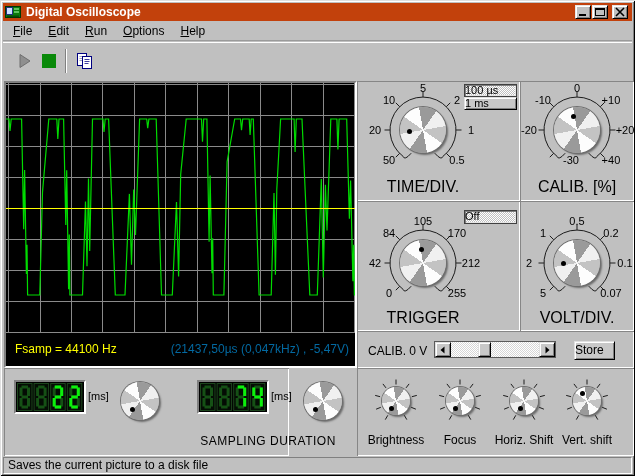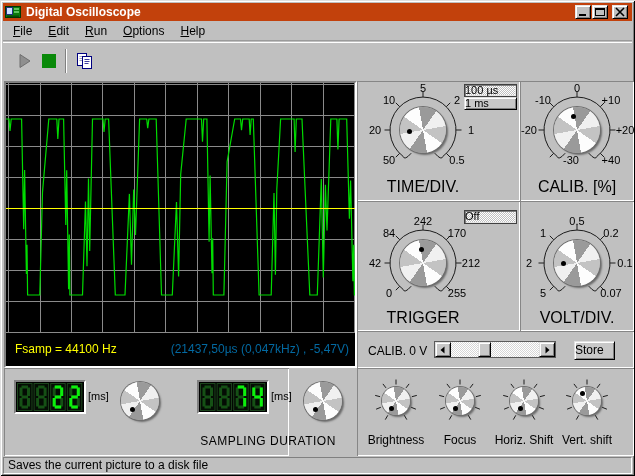--- a/index.html
+++ b/index.html
@@ -384,21 +384,21 @@
         <line x1="33" y1="62" x2="27.5" y2="62" stroke="#1c1c1c" stroke-width="1"></line>
         <line x1="42.7" y1="38.7" x2="38.8" y2="34.8" stroke="#1c1c1c" stroke-width="1"></line>
         <line x1="66" y1="29" x2="66" y2="23.5" stroke="#1c1c1c" stroke-width="1"></line>
         <line x1="89.3" y1="38.7" x2="93.2" y2="34.8" stroke="#1c1c1c" stroke-width="1"></line>
         <line x1="99" y1="62" x2="104.5" y2="62" stroke="#1c1c1c" stroke-width="1"></line>
         <line x1="89.3" y1="85.3" x2="93.2" y2="89.2" stroke="#1c1c1c" stroke-width="1"></line>
       </svg>
       <span class="tick-label" style="left: 32.0589px; top: 91.6985px;">0</span>
       <span class="tick-label" style="left: 18px; top: 62px;">42</span>
       <span class="tick-label" style="left: 32.0589px; top: 32.3015px;">84</span>
-      <span class="tick-label" style="left: 66px; top: 20px;">242</span>
+      <span class="tick-label" style="left: 66px; top: 20px;">105</span>
       <span class="tick-label" style="left: 99.9411px; top: 32.3015px;">170</span>
       <span class="tick-label" style="left: 114px; top: 62px;">212</span>
       <span class="tick-label" style="left: 99.9411px; top: 91.6985px;">255</span>
       <div class="knob" style="left: 43px; top: 39px; width: 46px; height: 46px;"></div>
       <div class="knob-dot" style="left: 61.5474px; top: 45.6065px;"></div>
       <div class="group-label" style="left: 66px; top: 108px;">TRIGGER</div>
       <div class="btn95 down" style="left: 107px; top: 9px; width: 53px; height: 14px; line-height: 11px;">Off</div>
     </div>
     <div class="group" style="left: 520px; top: 201px; width: 114px; height: 130px;">
       <svg width="114" height="130" style="position:absolute;left:0;top:0;">

